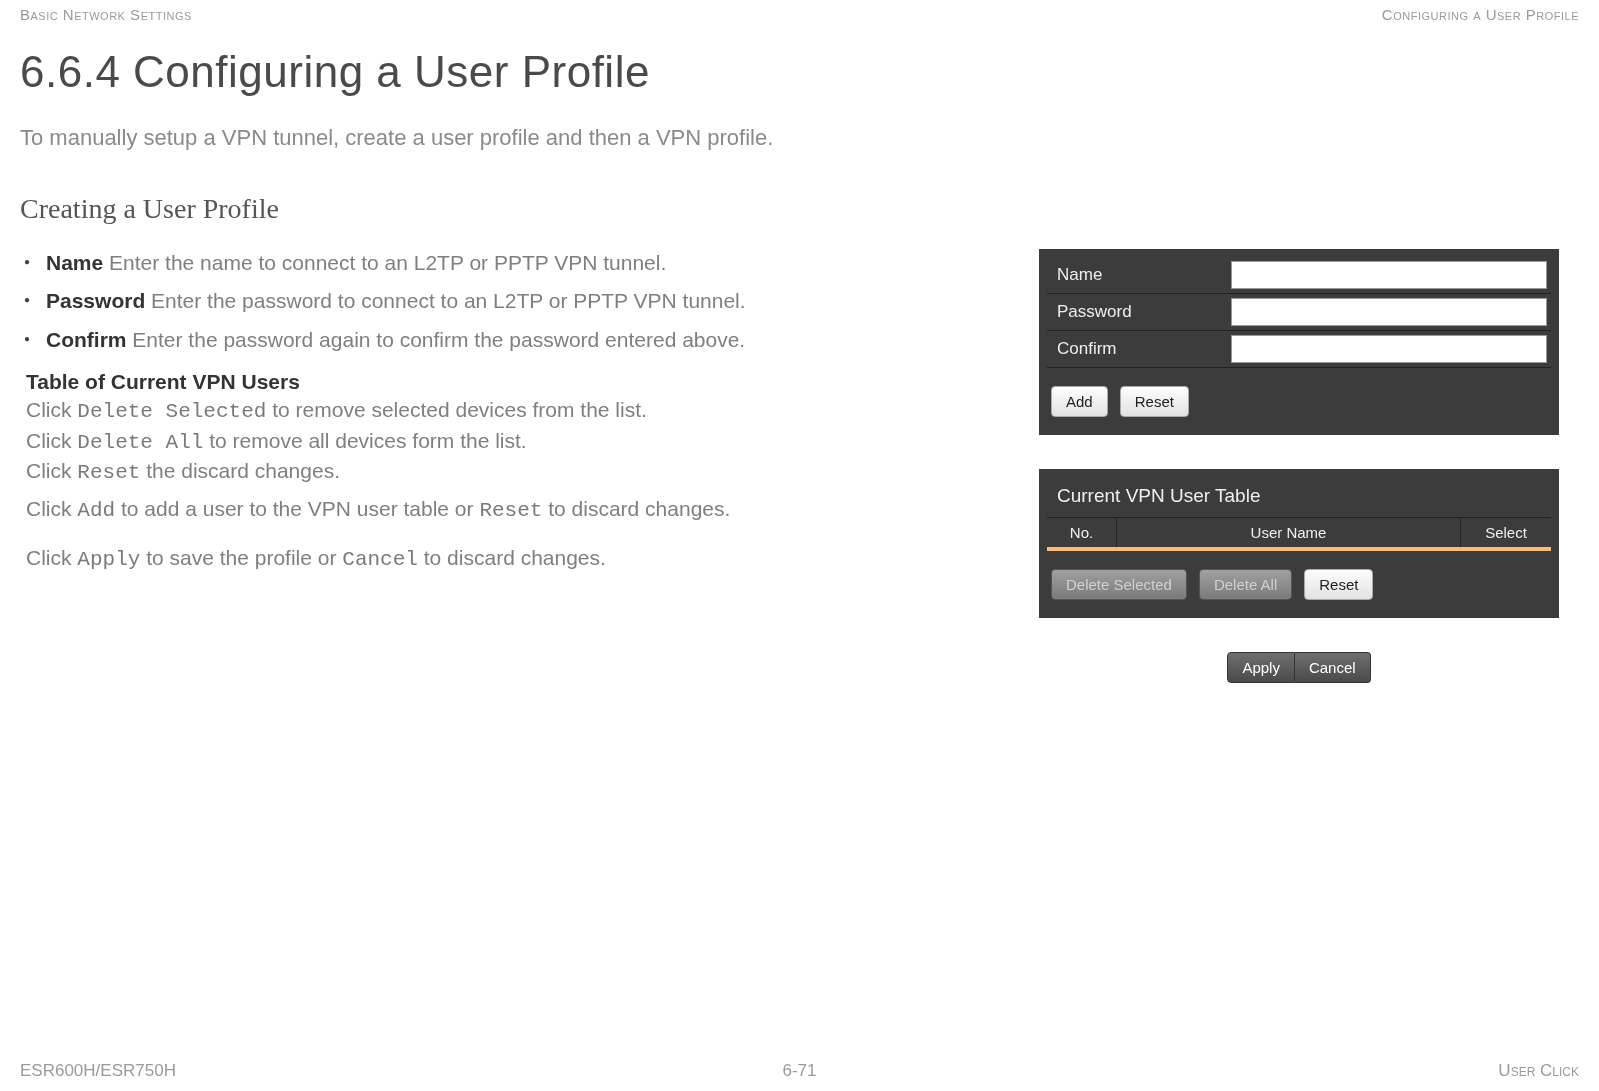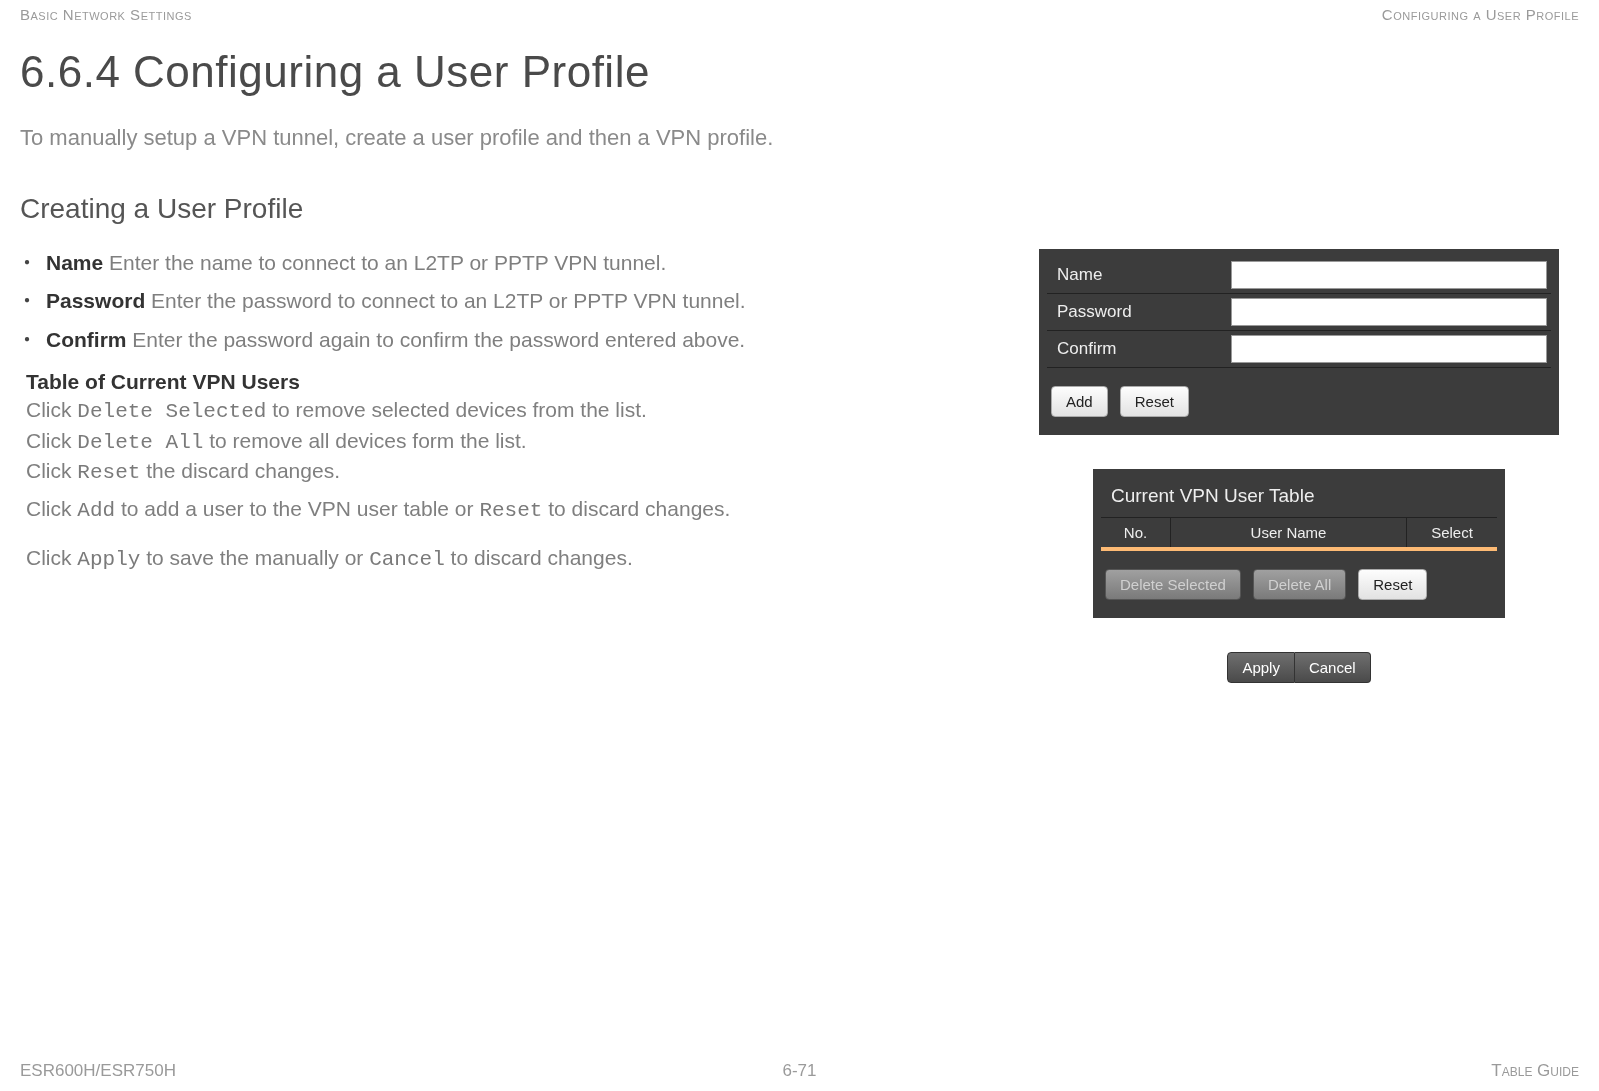--- a/index.html
+++ b/index.html
@@ -2,21 +2,21 @@
 <html><head>
 <meta charset="utf-8">
 <style>
   * { box-sizing: border-box; margin: 0; padding: 0; }
   html, body { width: 1599px; height: 1091px; background: #fff; font-family: Arial, Helvetica, sans-serif; }
   .page { position: relative; width: 1599px; height: 1091px; padding: 0 20px; }
   .top-header { display: flex; justify-content: space-between; color: #9a9a9a; font-size: 15px; letter-spacing: 0.5px; padding: 6px 0 24px 0; font-variant: small-caps; }
   .top-header span { text-transform: none; }
   h1 { font-size: 44px; font-weight: 400; color: #4a4a4a; letter-spacing: 0.5px; margin-bottom: 28px; font-family: Verdana, Arial, sans-serif; }
   .intro { color: #8a8a8a; font-size: 22px; margin-bottom: 42px; }
-  h2 { font-size: 28px; font-weight: 400; color: #555; margin-bottom: 24px; font-family: Liberation Sans, sans-serif; }
+  h2 { font-size: 28px; font-weight: 400; color: #555; margin-bottom: 24px; font-family: Liberation Serif, serif; }
   .columns { display: flex; gap: 60px; }
   .left-col { flex: 1.1; color: #7f7f7f; font-size: 21px; line-height: 1.35; }
   .right-col { flex: 0 0 540px; display: flex; flex-direction: column; align-items: center; gap: 34px; padding-right: 20px; }
   ul { list-style: none; padding-left: 26px; margin-bottom: 0; }
   ul li { position: relative; margin-bottom: 10px; }
   ul li::before { content: "●"; position: absolute; left: -22px; top: 6px; color: #444; font-size: 10px; }
   ul li .b { color: #333; font-weight: 700; }
   .para { margin-top: 6px; margin-bottom: 8px; padding-left: 6px; }
   .mono { font-family: "Courier New", monospace; color: #7a7a7a; }
   .b-dark { color: #333; font-weight: 700; }
@@ -24,21 +24,21 @@
   .panel-form { width: 520px; }
   .frow { display: flex; align-items: stretch; border-bottom: 1px solid #222; }
   .frow:last-child { border-bottom: none; }
   .flabel { flex: 0 0 180px; color: #eee; font-size: 17px; padding: 8px 10px; background: #3c3c3c; }
   .finput-wrap { flex: 1; padding: 4px; background: #3c3c3c; }
   .finput { width: 100%; height: 28px; background: #fff; border: 1px solid #999; }
   .btn-row { padding: 18px 4px 10px 4px; display: flex; gap: 12px; }
   .btn { display: inline-flex; align-items: center; justify-content: center; padding: 6px 14px; font-size: 15px; border: 1px solid #aaa; border-radius: 4px; background: linear-gradient(#fdfdfd,#e2e2e2); color: #222; cursor: pointer; }
   .btn.dark { background: linear-gradient(#6f6f6f,#4a4a4a); color: #fff; border-color: #333; }
   .btn.disabled { background: linear-gradient(#a0a0a0,#7a7a7a); color: #d0d0d0; border-color: #555; cursor: not-allowed; }
-  .panel-table { width: 412px; }
+  .panel-table { width: 520px; }
   .ptitle { color: #eee; font-size: 19px; padding: 8px 10px 10px 10px; }
   .th-row { display: flex; border-top: 1px solid #222; border-bottom: 4px solid #fdba74; }
   .th { color: #eee; font-size: 15px; padding: 6px 8px; text-align: center; }
   .th.no { flex: 0 0 70px; border-right: 1px solid #222; }
   .th.un { flex: 1; border-right: 1px solid #222; }
   .th.sel { flex: 0 0 90px; }
   .apply-row { display: flex; gap: 0; }
   .foot { position: absolute; bottom: 10px; left: 20px; right: 20px; display: flex; justify-content: space-between; color: #9a9a9a; font-size: 17px; font-variant: small-caps; }
   .foot .center { position: absolute; left: 50%; transform: translateX(-50%); }
 </style>
@@ -65,21 +65,21 @@
       <p class="para" style="margin-top:14px;">
         <span class="b-dark">Table of Current VPN Users</span><br>
         <span>Click </span><span class="mono">Delete Selected</span><span> to remove selected devices from the list.</span><br>
         <span>Click </span><span class="mono">Delete All</span><span> to remove all devices form the list.</span><br>
         <span>Click </span><span class="mono">Reset</span><span> the discard changes.</span>
       </p>
       <p class="para">
         <span>Click </span><span class="mono">Add</span><span> to add a user to the VPN user table or </span><span class="mono">Reset</span><span> to discard changes.</span>
       </p>
       <p class="para" style="margin-top:18px;">
-        <span>Click </span><span class="mono">Apply</span><span> to save the manually or </span><span class="mono">Cancel</span><span> to discard changes.</span>
+        <span>Click </span><span class="mono">Apply</span><span> to save the profile or </span><span class="mono">Cancel</span><span> to discard changes.</span>
       </p>
     </div>
 
     <div class="right-col">
       <div class="panel panel-form">
         <div class="frow">
           <div class="flabel">Name</div>
           <div class="finput-wrap"><input class="finput" value="" style=""></div>
         </div>
         <div class="frow">
@@ -113,15 +113,15 @@
       <div class="apply-row">
         <button class="btn dark" style="border-top-right-radius:0;border-bottom-right-radius:0;">Apply</button>
         <button class="btn dark" style="border-top-left-radius:0;border-bottom-left-radius:0;border-left:none;">Cancel</button>
       </div>
     </div>
   </div>
 
   <div class="foot">
     <span>ESR600H/ESR750H</span>
     <span class="center">6-71</span>
-    <span>Table Guide</span>
+    <span>User Click</span>
   </div>
 </div>
 
 </body></html>

